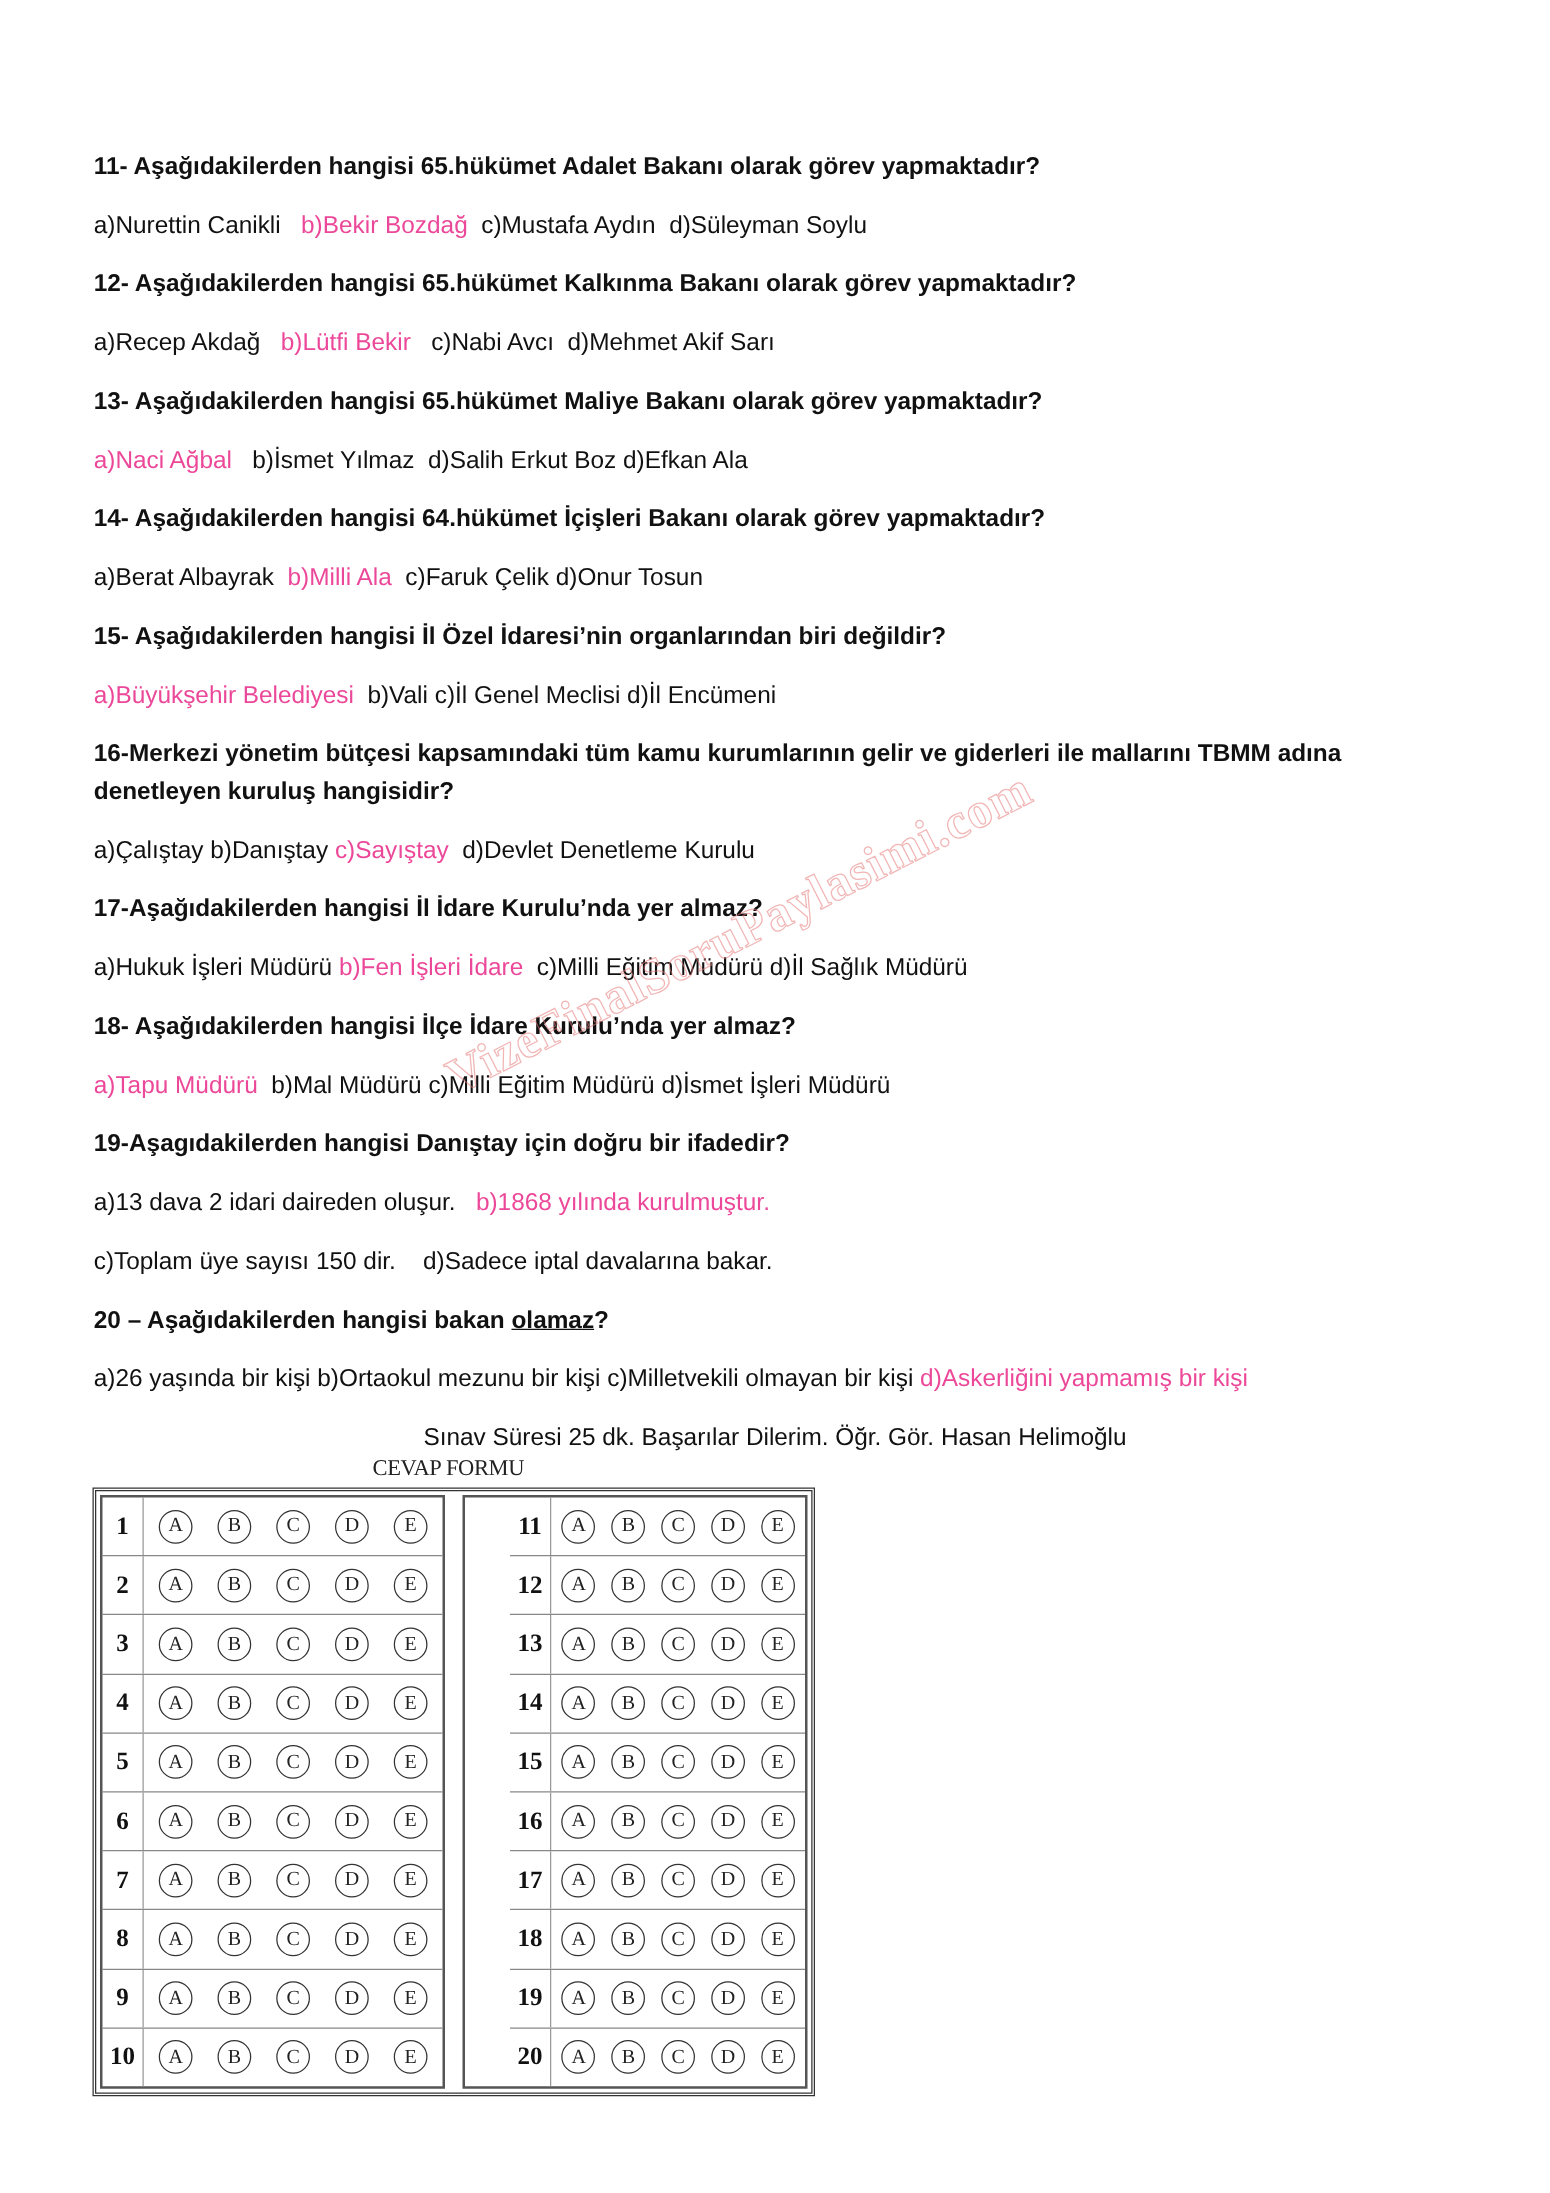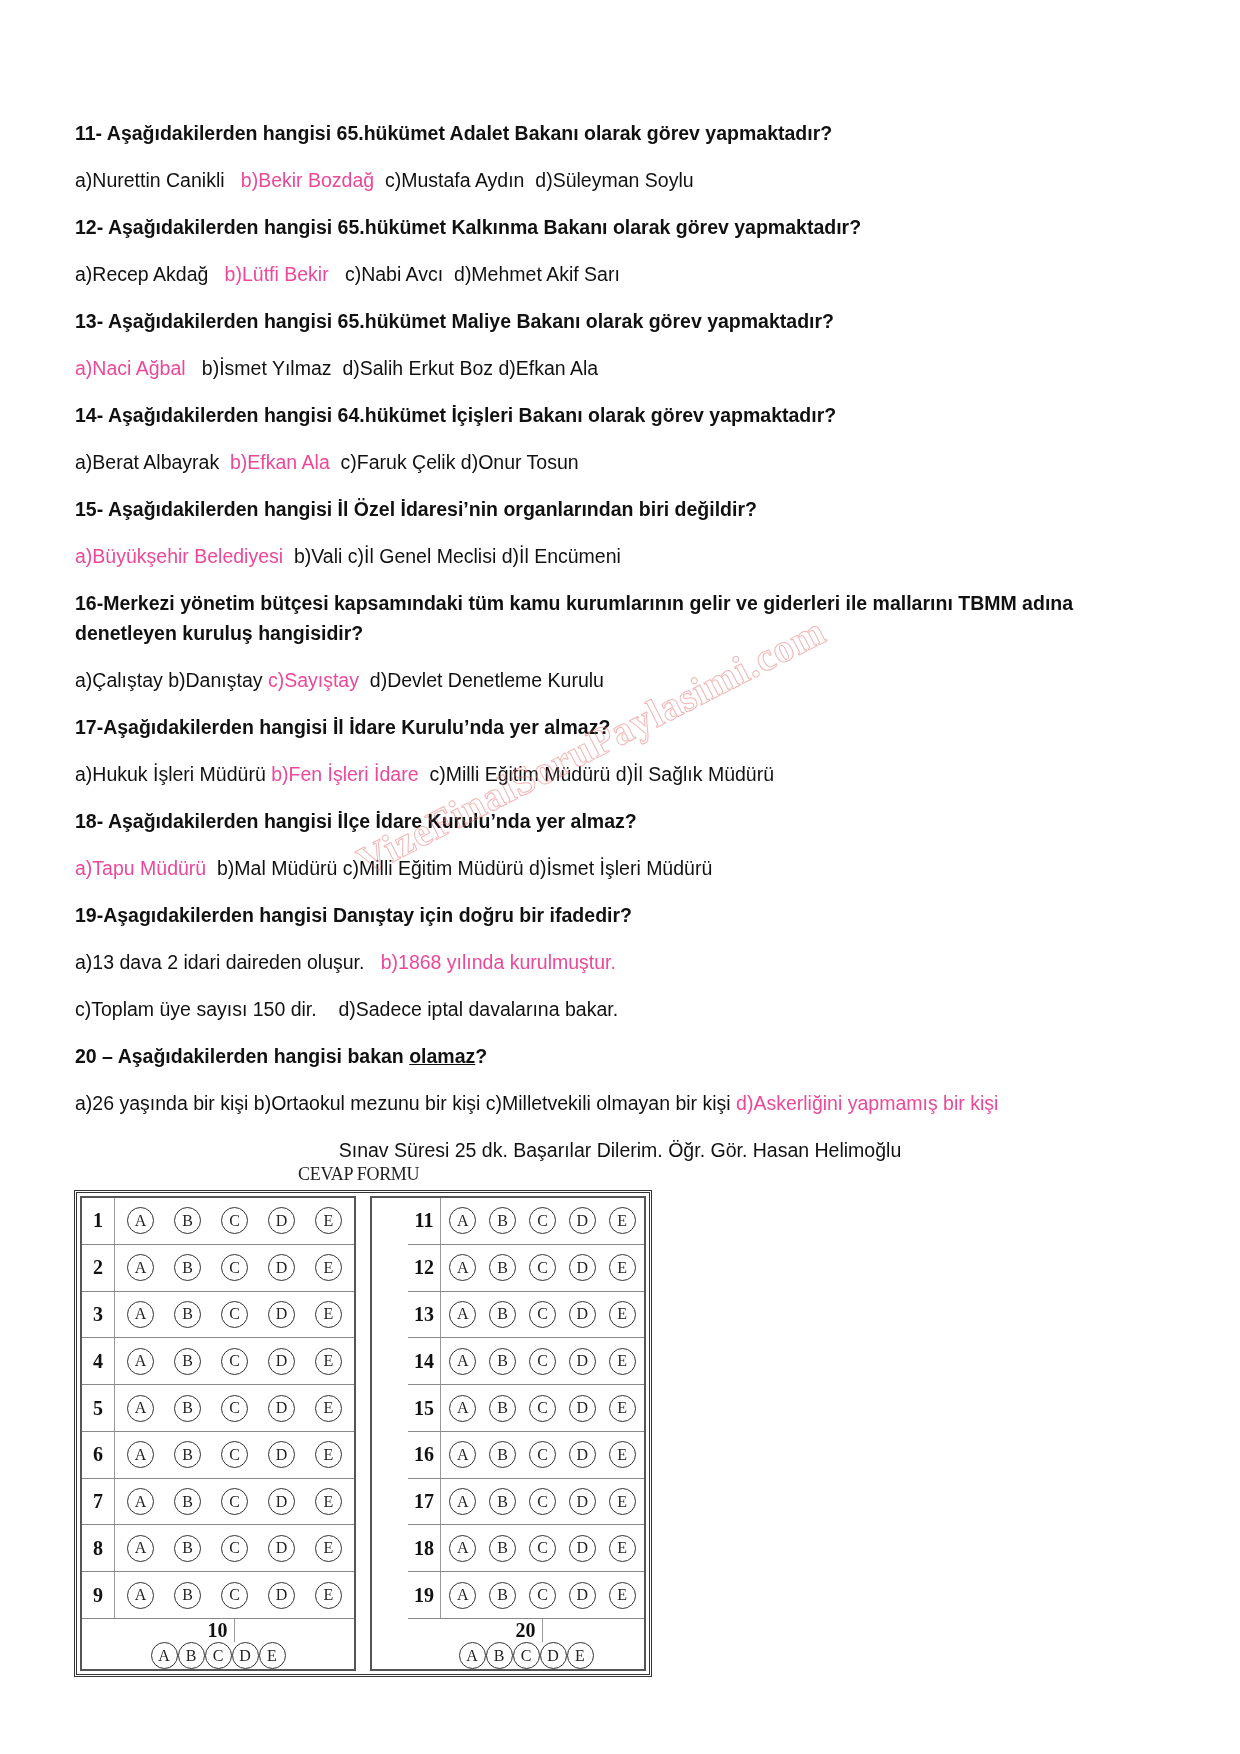--- a/index.html
+++ b/index.html
@@ -13,21 +13,21 @@
   .u { text-decoration: underline; }
   .note { font-size: 19.5px; line-height: 30px; margin: 0; text-align: center; }
   .form-title { position: absolute; left: 298px; top: 1164px; font-family: "Liberation Serif", serif;
                 font-size: 18px; color: #222; letter-spacing: -0.3px; text-align: center; }
   .form { position: absolute; left: 74px; top: 1190px; width: 578px; height: 487px;
           border: 3px double #333; box-sizing: border-box; display: flex; justify-content: space-between;
           padding: 3px; background: #fff; }
   .col { width: 276px; border: 2px solid #555; box-sizing: border-box; display: flex; flex-direction: column; }
   .col.right { width: 276px; padding-left: 36px; }
   .row { flex: 1; display: flex; align-items: center; border-bottom: 1px solid #888; }
-  .row:last-child { border-bottom: none; flex-direction: column; }
+  .row:last-child { border-bottom: none; }
   .num { width: 32px; text-align: center; font-family: "Liberation Serif", serif; font-weight: bold;
          font-size: 20px; border-right: 1px solid #999; height: 100%; display: flex; align-items: center; justify-content: center; }
   .bubbles { flex: 1; display: flex; justify-content: space-around; align-items: center; padding: 0 2px; }
   .bubble { width: 27px; height: 27px; border: 1.5px solid #333; border-radius: 50%; box-sizing: border-box;
             display: flex; align-items: center; justify-content: center; font-family: "Liberation Serif", serif;
             font-size: 16px; color: #222; }
   .watermark { position: absolute; left: 360px; top: 840px; transform: rotate(-27deg); transform-origin: left center;
                font-family: "Liberation Serif", serif; font-weight: bold; font-size: 40px; color: transparent;
                -webkit-text-stroke: 1px rgba(230,120,120,0.55); letter-spacing: 1px; pointer-events: none; white-space: nowrap; }
 </style>
@@ -39,21 +39,21 @@
   <p class="q">11- Aşağıdakilerden hangisi 65.hükümet Adalet Bakanı olarak görev yapmaktadır?</p>
   <p class="a"><span class="opt">a)Nurettin Canikli</span>   <span class="opt correct">b)Bekir Bozdağ</span>  <span class="opt">c)Mustafa Aydın</span>  <span class="opt">d)Süleyman Soylu</span></p>
 
   <p class="q">12- Aşağıdakilerden hangisi 65.hükümet Kalkınma Bakanı olarak görev yapmaktadır?</p>
   <p class="a"><span class="opt">a)Recep Akdağ</span>   <span class="opt correct">b)Lütfi Bekir</span>   <span class="opt">c)Nabi Avcı</span>  <span class="opt">d)Mehmet Akif Sarı</span></p>
 
   <p class="q">13- Aşağıdakilerden hangisi 65.hükümet Maliye Bakanı olarak görev yapmaktadır?</p>
   <p class="a"><span class="opt correct">a)Naci Ağbal</span>   <span class="opt">b)İsmet Yılmaz</span>  <span class="opt">d)Salih Erkut Boz</span> <span class="opt">d)Efkan Ala</span></p>
 
   <p class="q">14- Aşağıdakilerden hangisi 64.hükümet İçişleri Bakanı olarak görev yapmaktadır?</p>
-  <p class="a"><span class="opt">a)Berat Albayrak</span>  <span class="opt correct">b)Efkan Ala</span>  <span class="opt">c)Faruk Çelik</span> <span class="opt">d)Onur Tosun</span></p>
+  <p class="a"><span class="opt">a)Berat Albayrak</span>  <span class="opt correct">b)Milli Ala</span>  <span class="opt">c)Faruk Çelik</span> <span class="opt">d)Onur Tosun</span></p>
 
   <p class="q">15- Aşağıdakilerden hangisi İl Özel İdaresi’nin organlarından biri değildir?</p>
   <p class="a"><span class="opt correct">a)Büyükşehir Belediyesi</span>  <span class="opt">b)Vali</span> <span class="opt">c)İl Genel Meclisi</span> <span class="opt">d)İl Encümeni</span></p>
 
   <p class="q">16-Merkezi yönetim bütçesi kapsamındaki tüm kamu kurumlarının gelir ve giderleri ile mallarını TBMM adına denetleyen kuruluş hangisidir?</p>
   <p class="a"><span class="opt">a)Çalıştay</span> <span class="opt">b)Danıştay</span> <span class="opt correct">c)Sayıştay</span>  <span class="opt">d)Devlet Denetleme Kurulu</span></p>
 
   <p class="q">17-Aşağıdakilerden hangisi İl İdare Kurulu’nda yer almaz?</p>
   <p class="a"><span class="opt">a)Hukuk İşleri Müdürü</span> <span class="opt correct">b)Fen İşleri İdare</span>  <span class="opt">c)Milli Eğitim Müdürü</span> <span class="opt">d)İl Sağlık Müdürü</span></p>
 

